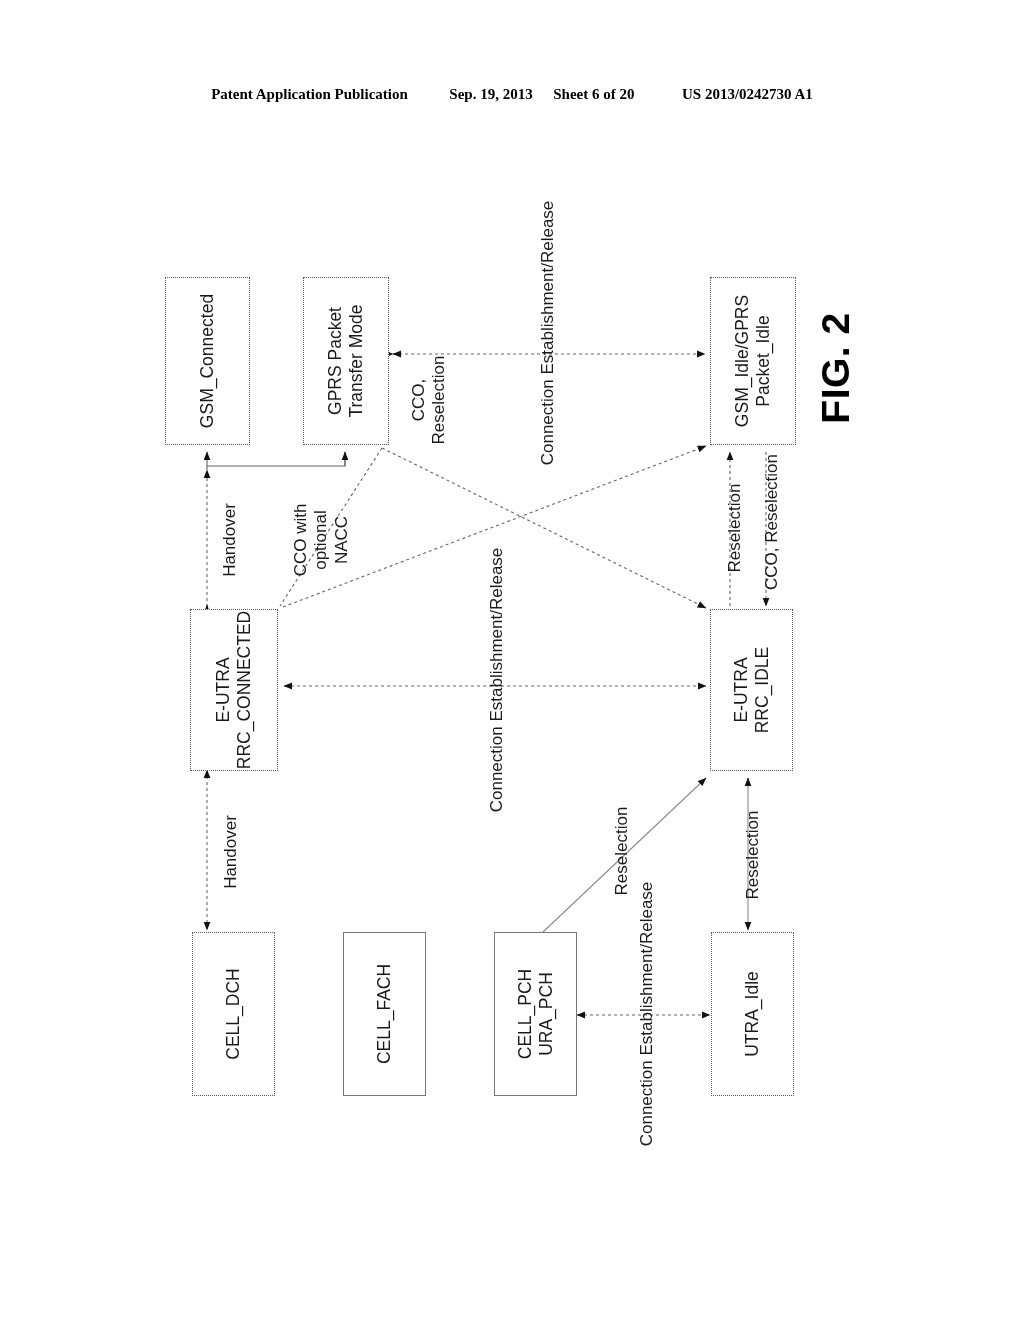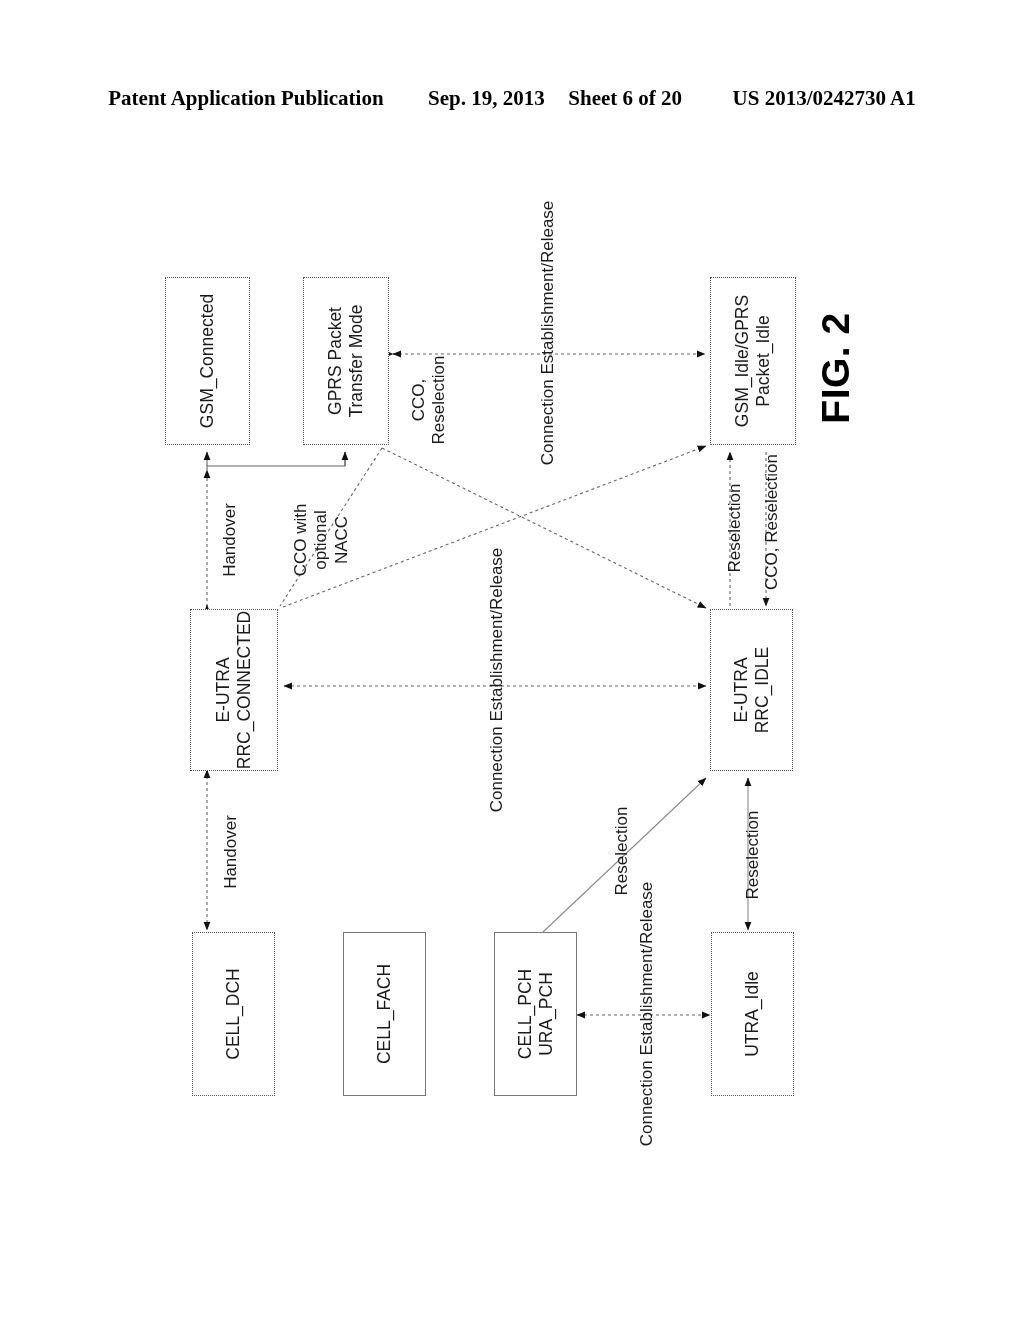--- a/index.html
+++ b/index.html
@@ -18,21 +18,21 @@
 
   
   #patent-header {
     position: absolute;
     top: 86px;
     left: 0;
     width: 1024px;
     text-align: center;
     font-family: "Liberation Serif", serif;
     font-weight: bold;
-    font-size: 21px;
+    font-size: 15px;
     letter-spacing: 0px;
     white-space: nowrap;
   }
   #patent-header .seg { display: inline-block; }
   #patent-header .gap-a { display: inline-block; width: 34px; }
   #patent-header .gap-b { display: inline-block; width: 13px; }
   #patent-header .gap-c { display: inline-block; width: 40px; }
 
   
   #figure {

